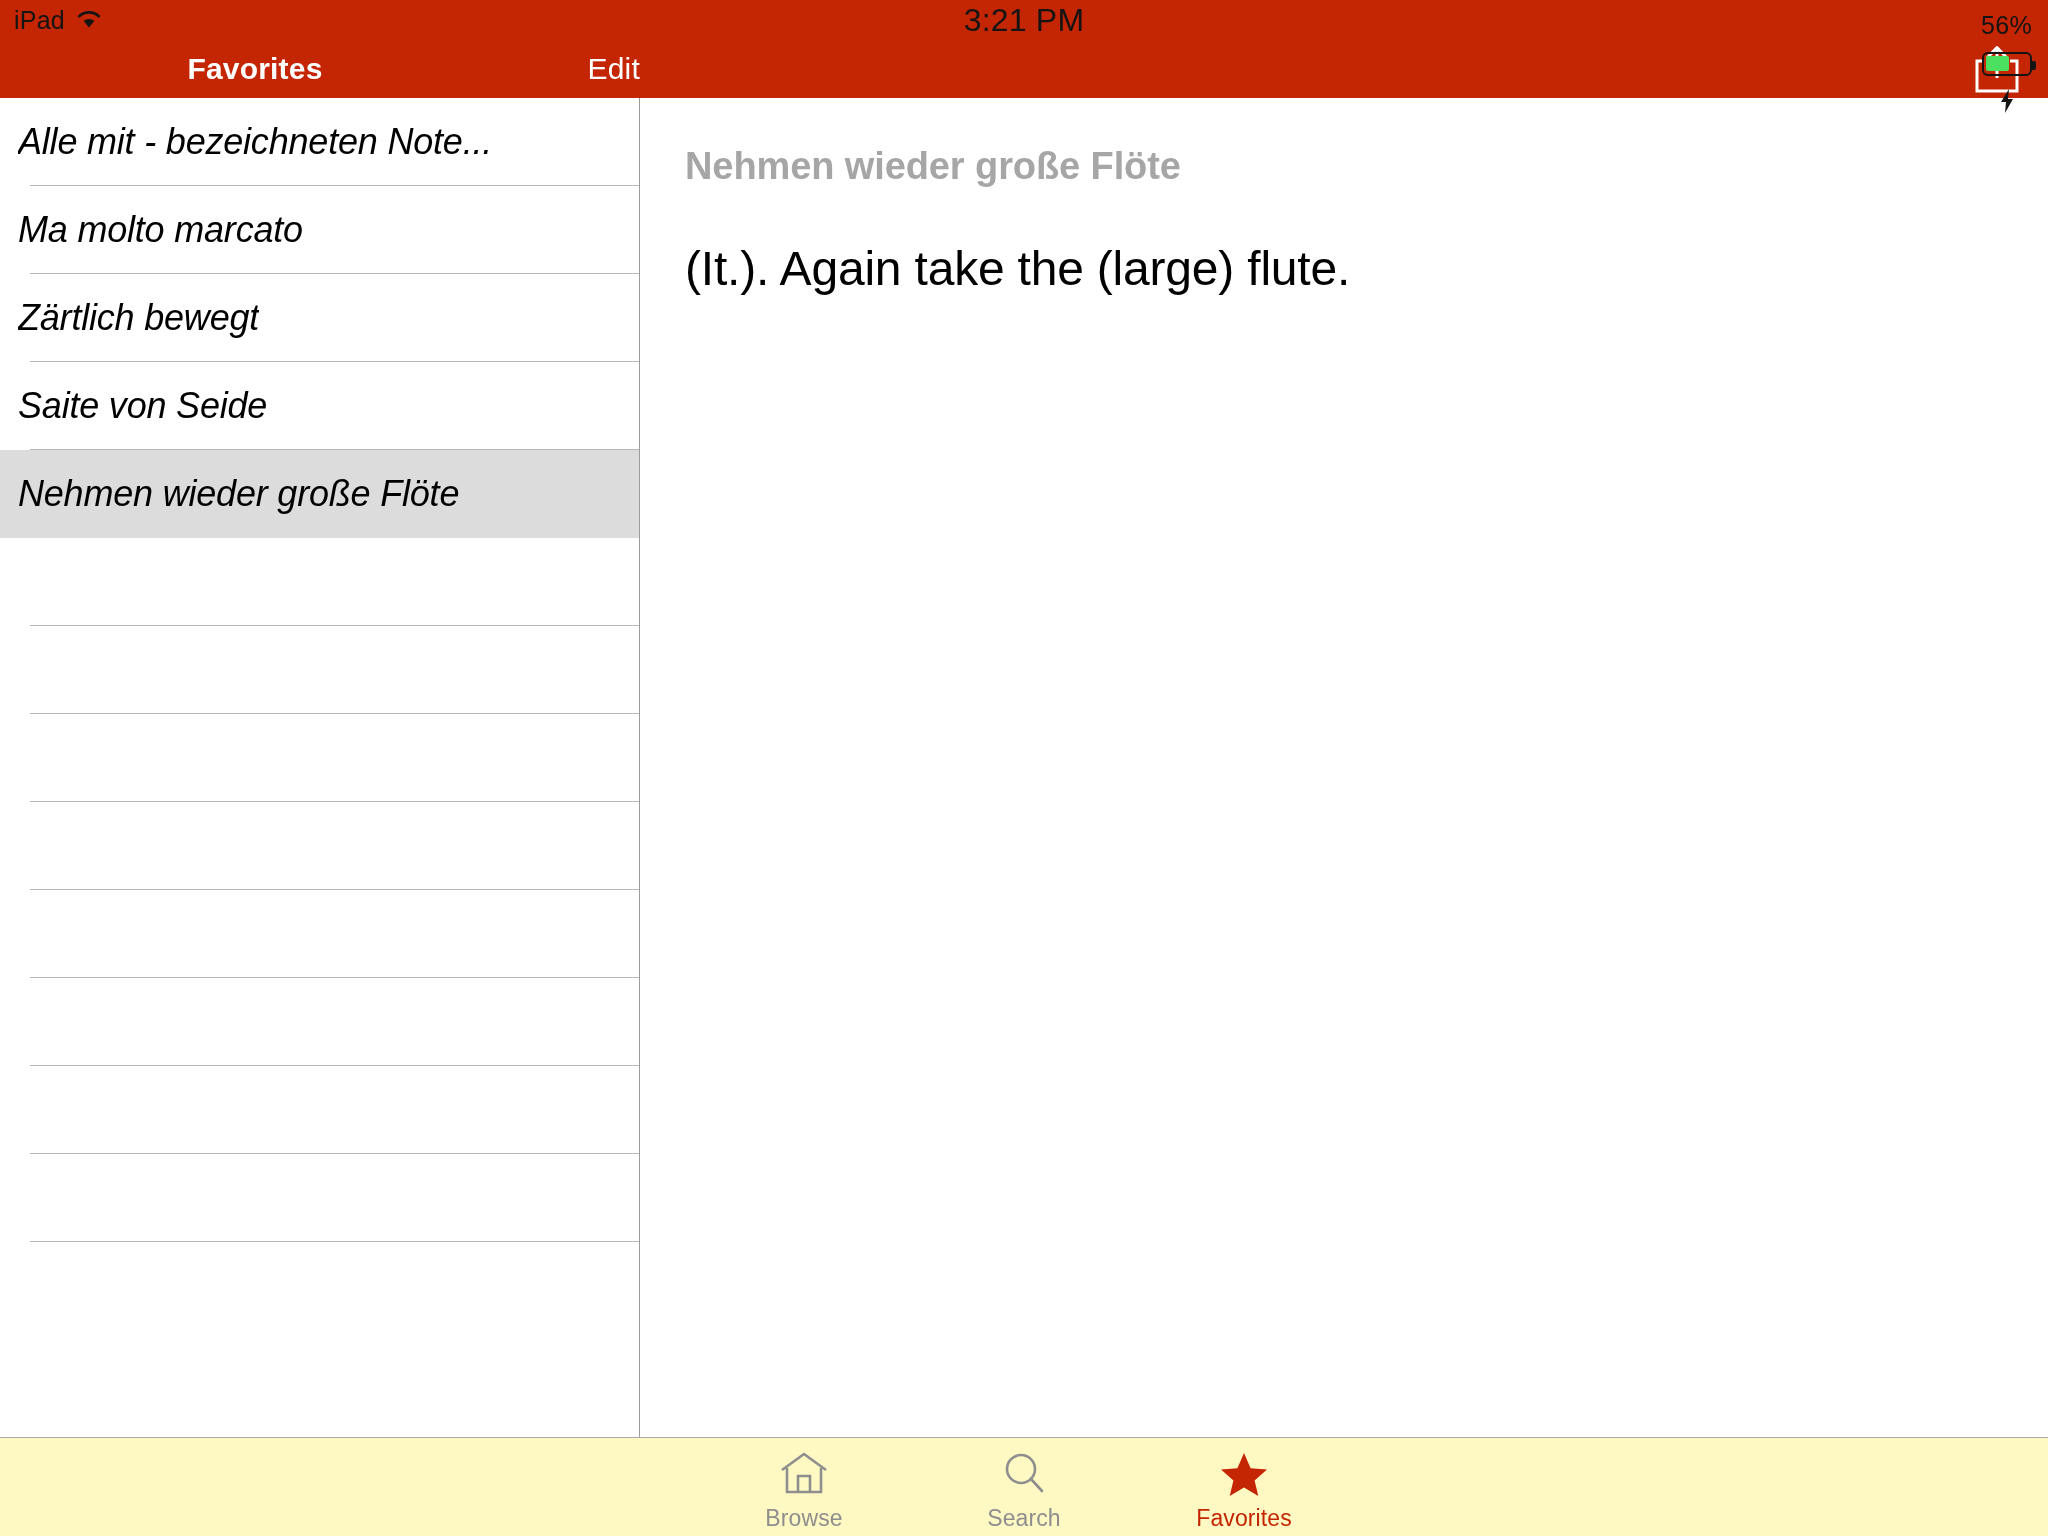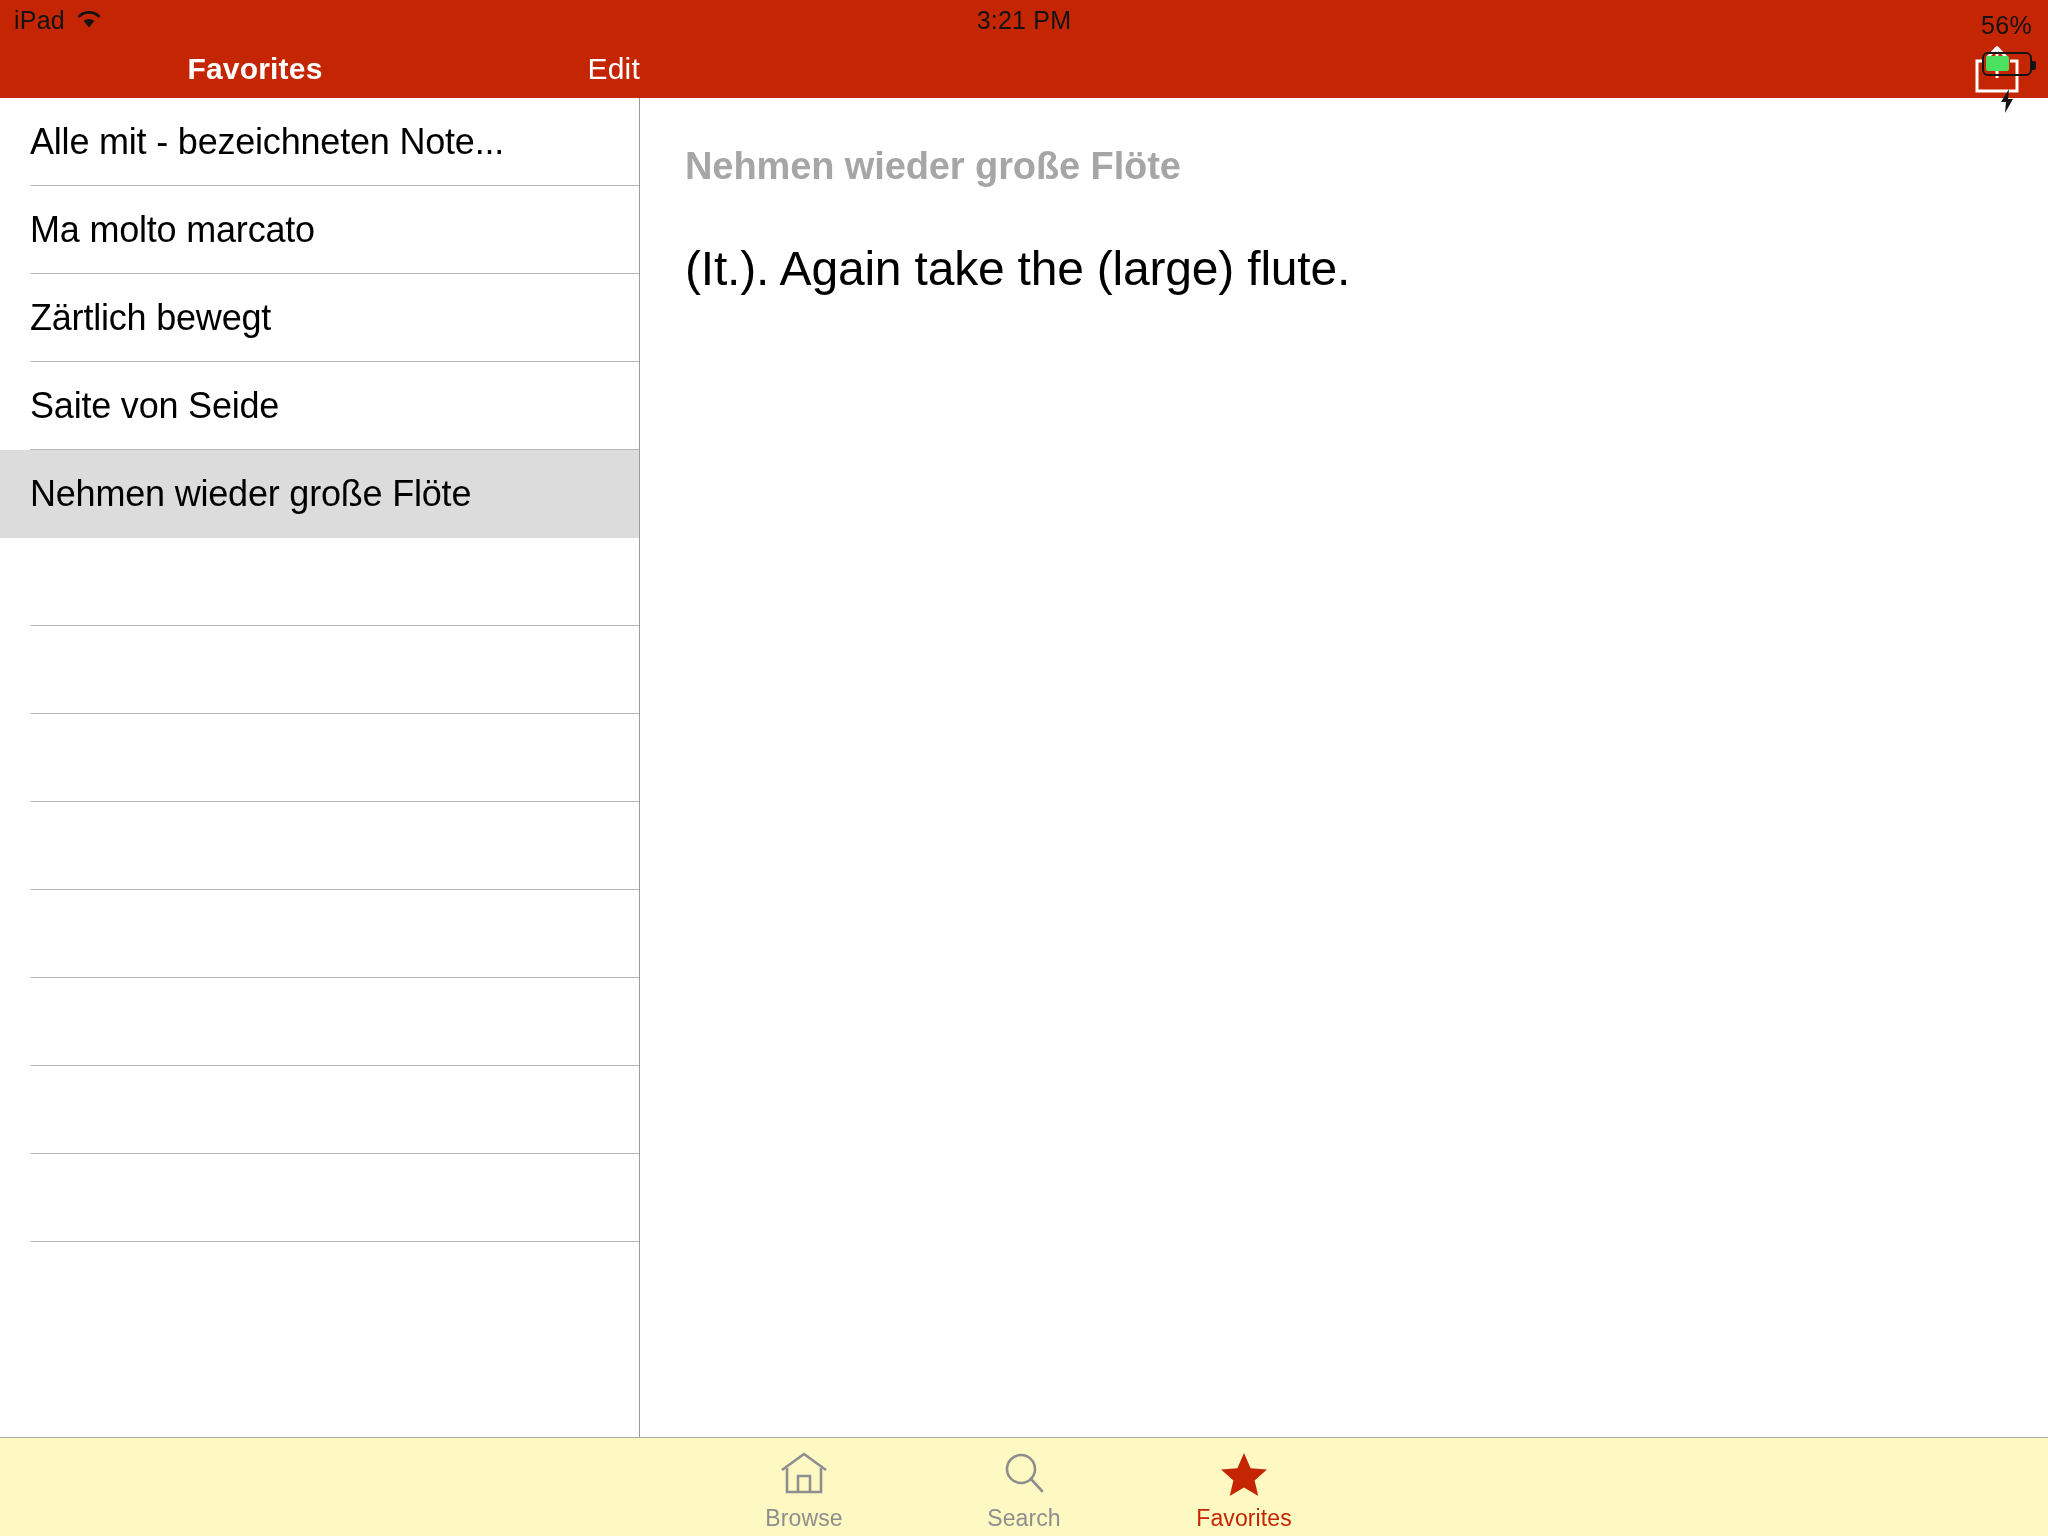--- a/index.html
+++ b/index.html
@@ -39,21 +39,21 @@
     display: flex;
     align-items: center;
     gap: 11px;
   }
   .status-device { font-size: 25px; color: #141414; letter-spacing: 0.2px; }
   .wifi-icon { display: block; }
   .status-center {
     position: absolute;
     left: 0; right: 0;
     text-align: center;
-    font-size: 25px;
+    font-size: 32px;
     color: #141414;
     letter-spacing: 0.2px;
   }
   .status-right {
     position: absolute;
     right: 16px;
     display: flex;
     align-items: center;
     gap: 12px;
     flex-direction: column;
@@ -137,23 +137,24 @@
     background: #ffffff;
     border-right: 1.5px solid #9b9b9b;
     overflow: hidden;
   }
 
   .list-row {
     position: relative;
     height: 88px;
     display: flex;
     align-items: center;
-    padding-left: 30px;
+    padding-left: 18px;
     background: #ffffff;
     cursor: pointer;
+    font-style: italic;
   }
   .list-row.selected { background: #dcdcdc; }
   .list-row::after {
     content: "";
     position: absolute;
     left: 30px; right: 0; bottom: 0;
     height: 1.5px;
     background: #b8b8b8;
   }
   .list-row.selected::after { background: transparent; }

